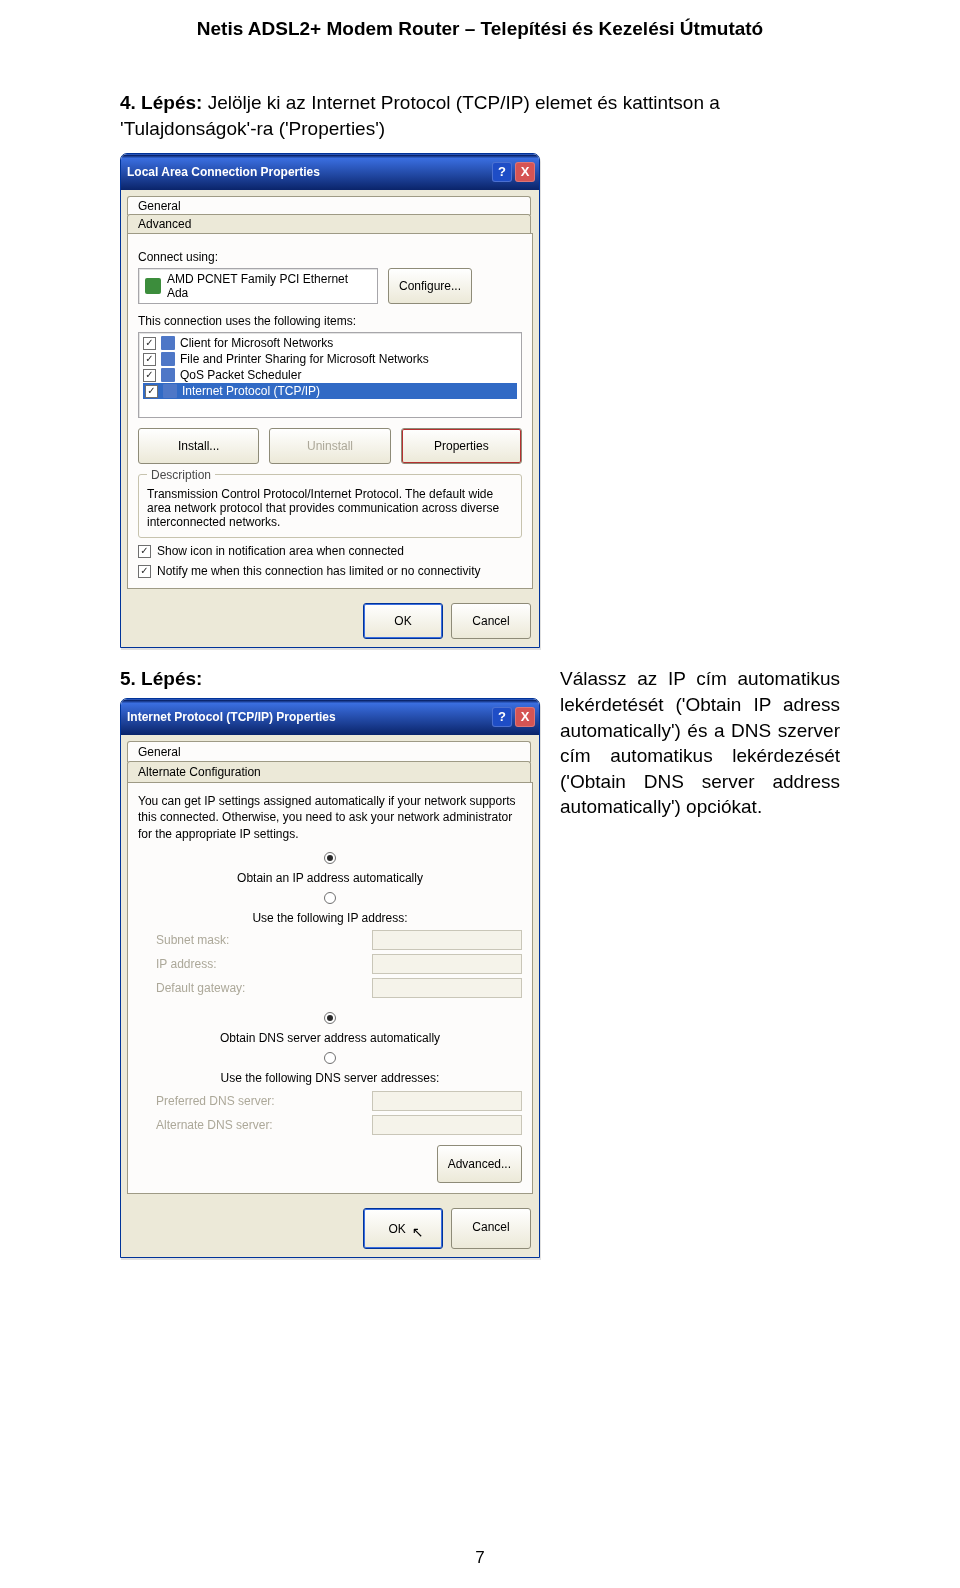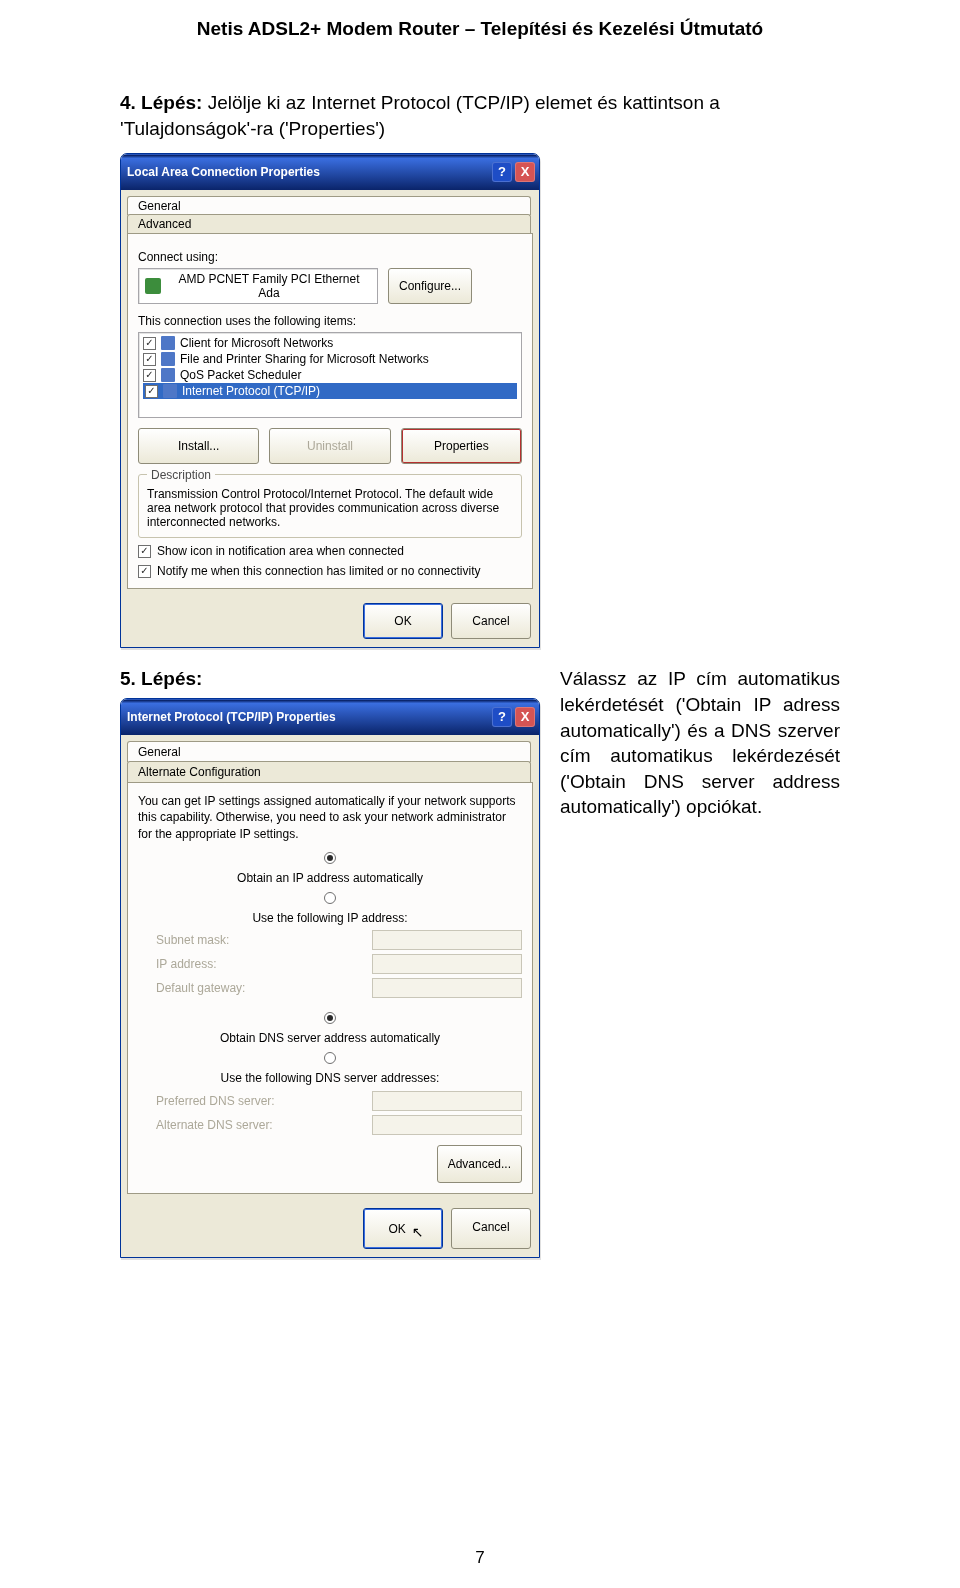--- a/index.html
+++ b/index.html
@@ -105,21 +105,20 @@
   .xp-label { margin: 6px 0 4px 0; }
   .xp-sunken {
     background: #fff;
     border: 1px solid #a7a6aa;
     box-shadow: inset 1px 1px 0 #e3e3e3;
   }
   .adapter {
     display: flex; align-items: center; gap: 6px;
     padding: 3px 6px;
     width: 240px;
-    text-align: center;
   }
   .dev-icon {
     width: 16px; height: 16px;
     background: #3c8d3c;
     border-radius: 2px;
   }
   .xp-button {
     min-width: 80px;
     padding: 10px 10px;
     background: linear-gradient(#ffffff, #ece9d8);
@@ -307,21 +306,21 @@
         <span class="icons">
           <span class="xp-titlebtn help">?</span>
           <span class="xp-titlebtn">X</span>
         </span>
       </div>
       <div class="xp-tabs">
         <div class="xp-tab active">General</div>
         <div class="xp-tab">Alternate Configuration</div>
       </div>
       <div class="xp-panel">
-        <div class="intro">You can get IP settings assigned automatically if your network supports this capability. Otherwise, you need to ask your network administrator for the appropriate IP settings.</div>
+        <div class="intro">You can get IP settings assigned automatically if your network supports this connected. Otherwise, you need to ask your network administrator for the appropriate IP settings.</div>
 
         <div class="radioline">
           <span class="radio filled"></span>
           <span>Obtain an IP address automatically</span>
         </div>
         <div class="radioline">
           <span class="radio"></span>
           <span>Use the following IP address:</span>
         </div>
         <div class="iprow">

